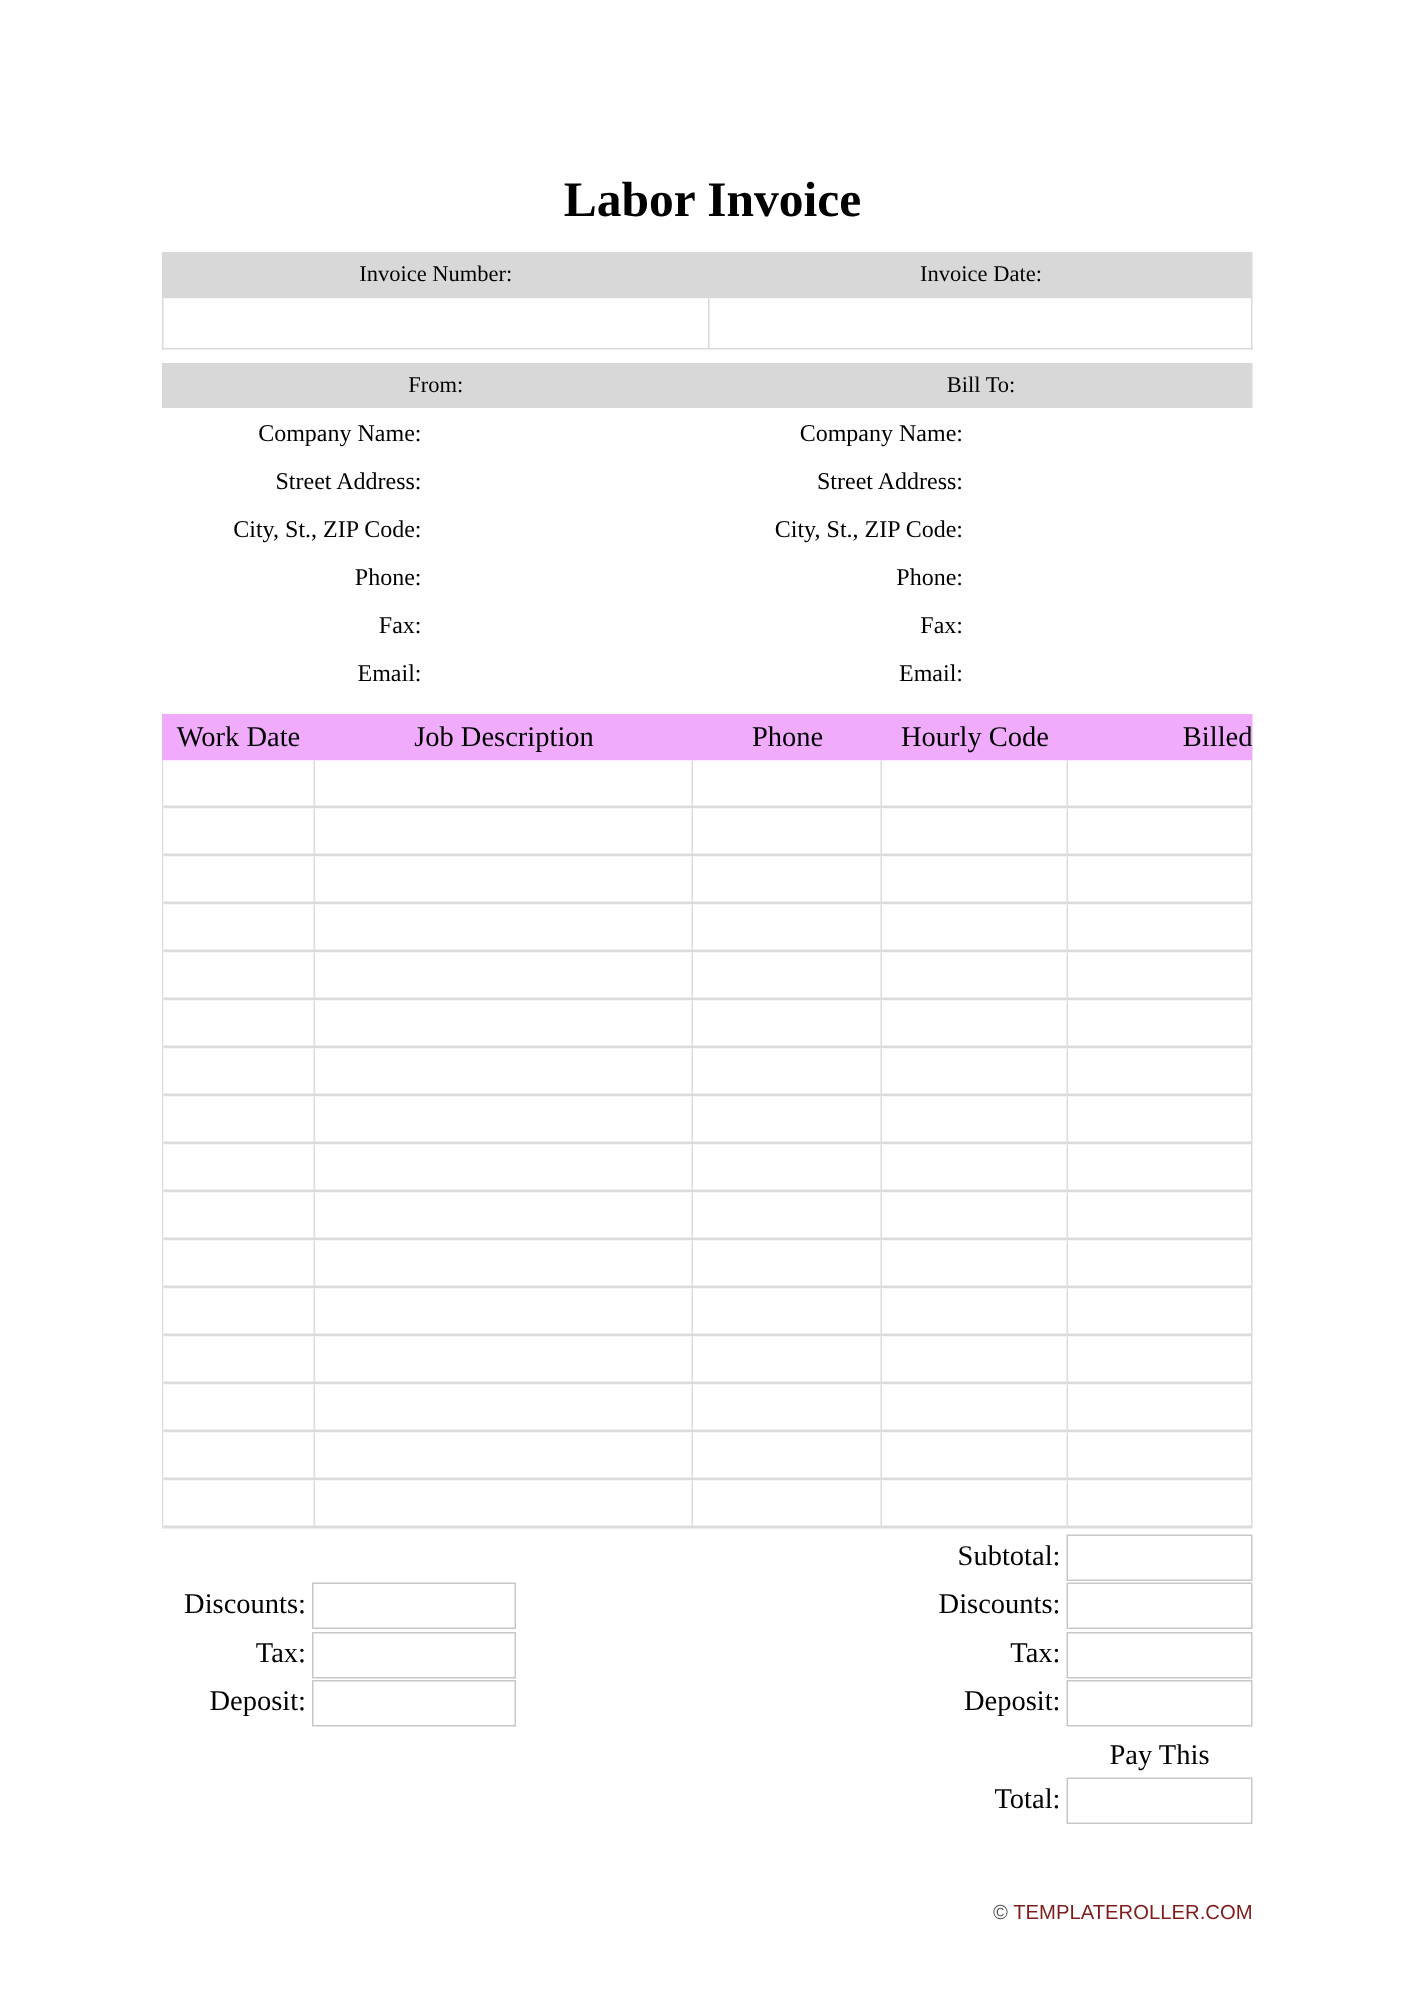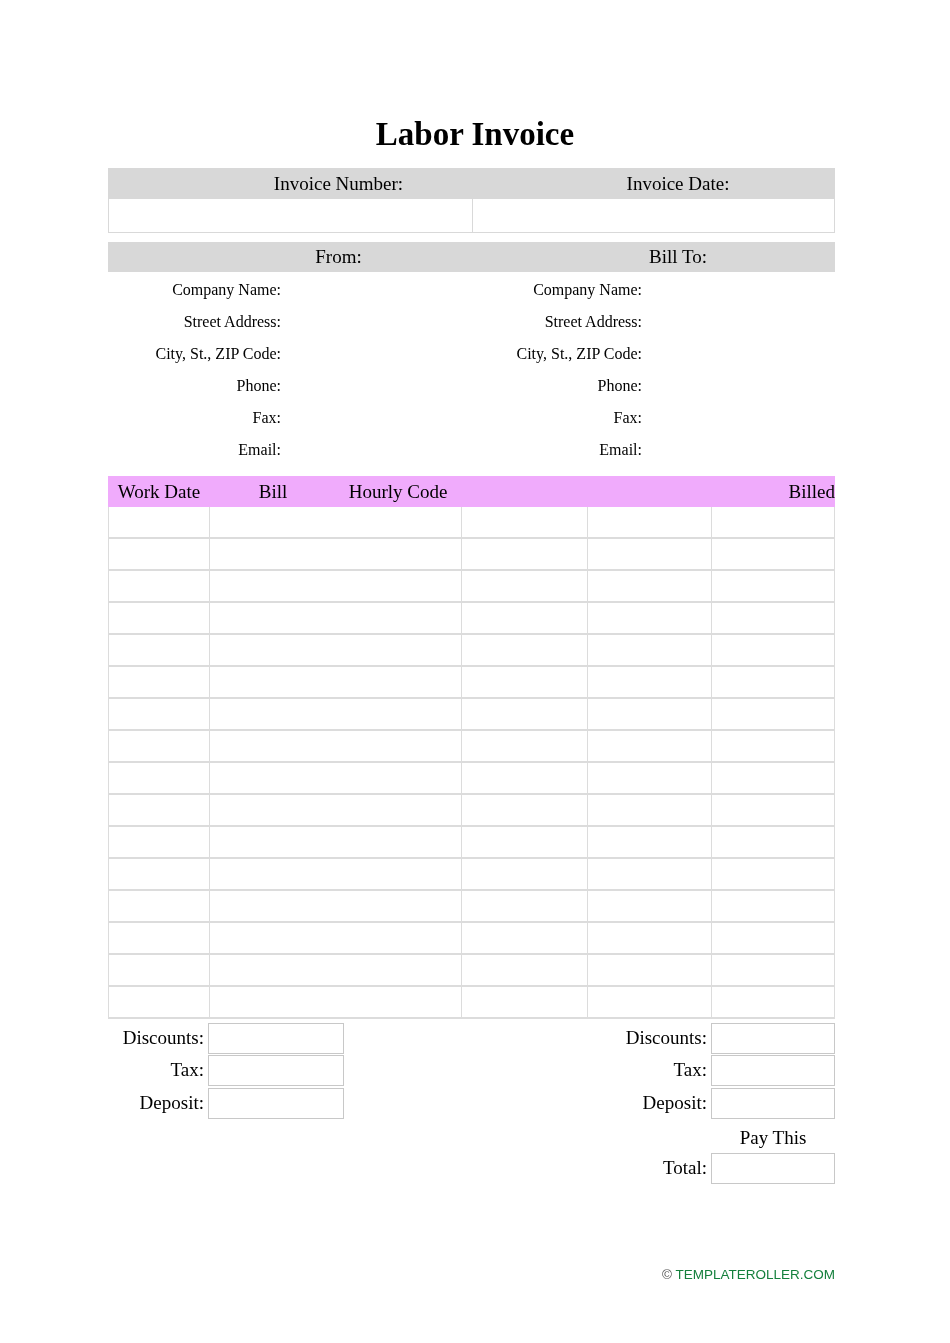--- a/index.html
+++ b/index.html
@@ -21,22 +21,21 @@
     text-align: center;
     font-size: 33px;
     font-weight: bold;
     line-height: 42px;
   }
 
   
   .bar {
     display: flex;
     background: #d8d8d8;
-    font-size: 19px;
-    padding-left: 48px;
+    font-size: 15px;
   }
   .bar .half-l { width: 365px; text-align: center; }
   .bar .half-r { flex: 1; text-align: center; }
 
   
   .meta { position: absolute; top: 168px; left: 108px; width: 727px; }
   .meta .bar { height: 31px; line-height: 31px; }
   .meta-inputs {
     display: flex;
     height: 34px;
@@ -109,21 +108,21 @@
   
   .footer {
     position: absolute;
     top: 1266px; left: 108px; width: 727px;
     text-align: right;
     font-family: "Liberation Sans", sans-serif;
     font-size: 13.5px;
     line-height: 18px;
   }
   .copy-symbol { color: #555555; }
-  .footer-link { color: #15803d; text-decoration: none; }
+  .footer-link { color: #7f1d1d; text-decoration: none; }
 </style>
 </head>
 <body>
 
 <div class="page">
 
   <h1 class="title">Labor Invoice</h1>
 
   <div class="meta">
     <div class="bar">
@@ -177,21 +176,22 @@
         <div class="p-input-l"></div>
         <div class="p-label-r">Email:</div>
         <div class="p-input-r"></div>
       </div>
     </div>
   </div>
 
   <div class="items">
     <div class="items-header">
       <div class="h0">Work Date</div>
-      <div class="h2">Bill</div>
+      <div class="h1">Job Description</div>
+      <div class="h2">Phone</div>
       <div class="h3">Hourly Code</div>
       <div class="h4">Billed</div>
     </div>
     <div class="items-body">
         <div class="item-row">
           <div class="item-cell c0"></div>
           <div class="item-cell c1"></div>
           <div class="item-cell c2"></div>
           <div class="item-cell c3"></div>
           <div class="item-cell c4"></div>
@@ -298,20 +298,24 @@
           <div class="item-cell c0"></div>
           <div class="item-cell c1"></div>
           <div class="item-cell c2"></div>
           <div class="item-cell c3"></div>
           <div class="item-cell c4"></div>
         </div>
       </div>
   </div>
 
   <div class="totals">
+    <div class="t-row">
+      <div class="t-label right-col">Subtotal:</div>
+      <div class="t-box right-box"></div>
+    </div>
     <div class="t-row">
       <div class="t-label left-col">Discounts:</div>
       <div class="t-box left-box"></div>
       <div class="t-label right-col">Discounts:</div>
       <div class="t-box right-box"></div>
     </div>
     <div class="t-row">
       <div class="t-label left-col">Tax:</div>
       <div class="t-box left-box"></div>
       <div class="t-label right-col">Tax:</div>

